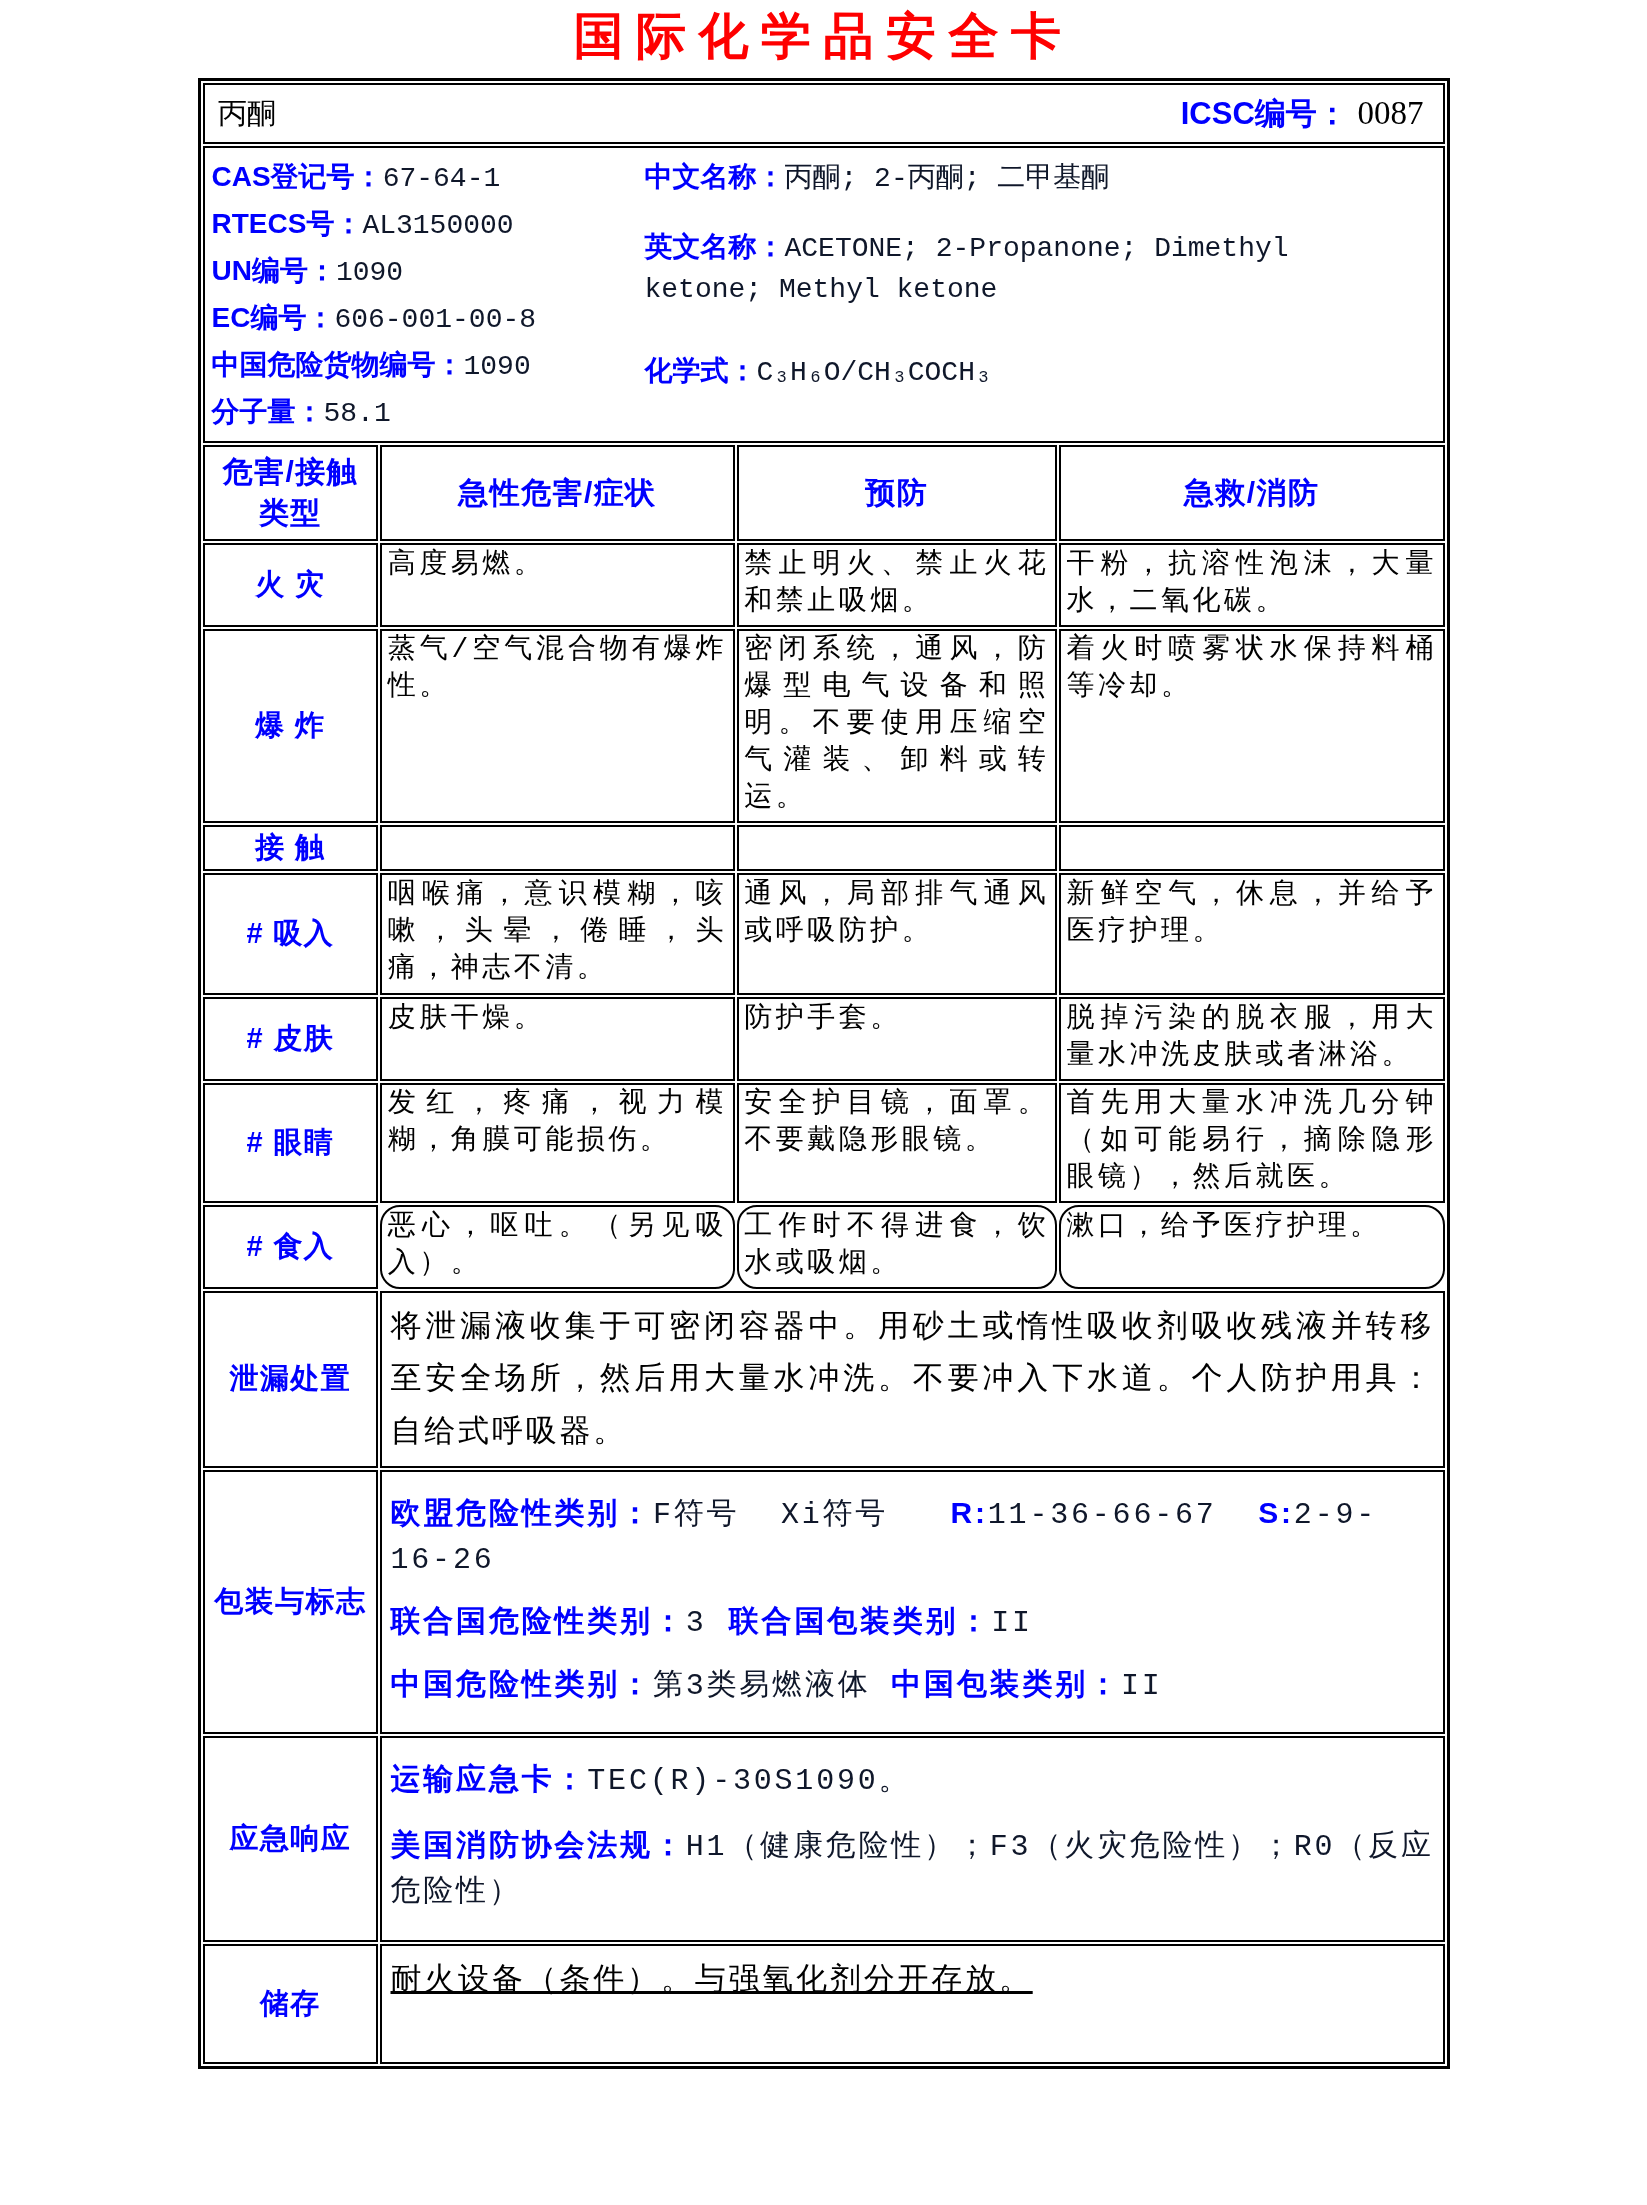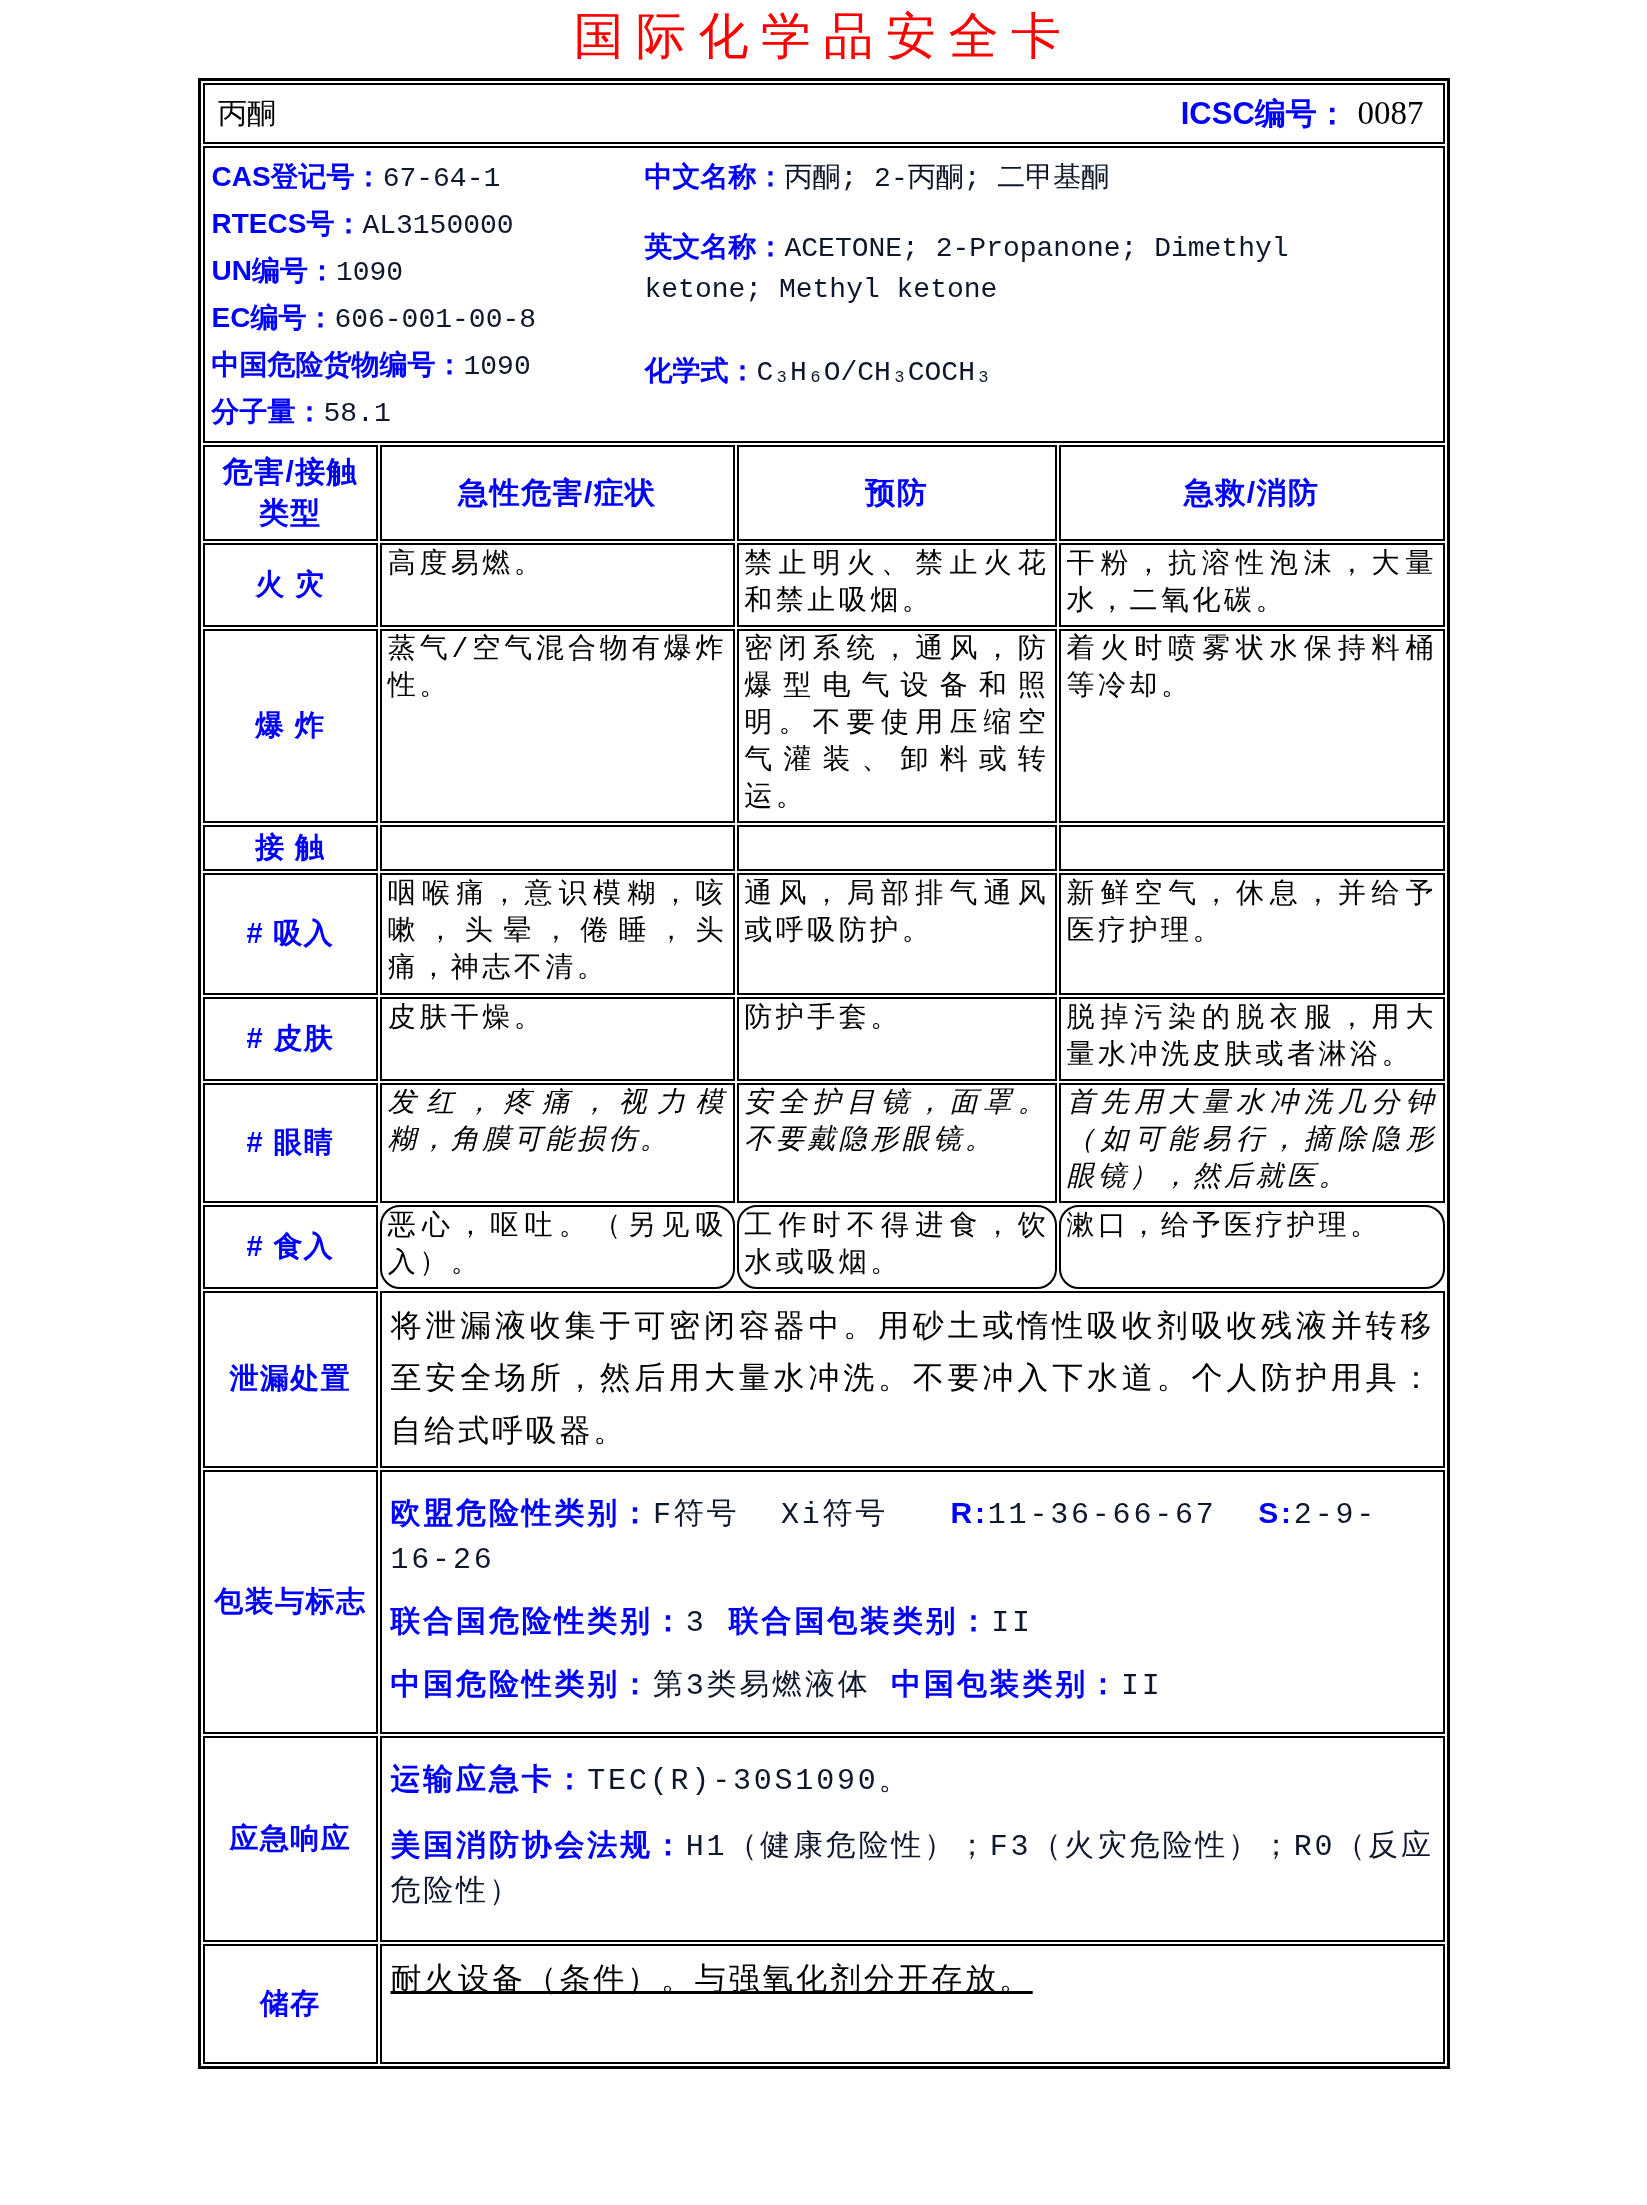--- a/index.html
+++ b/index.html
@@ -5,21 +5,21 @@
   * { box-sizing: border-box; }
   html, body {
     margin: 0; padding: 0;
     width: 1647px; height: 2205px;
     background: #ffffff;
     font-family: "Liberation Sans", sans-serif;
   }
   .page-title {
     text-align: center;
     color: #fe0000;
-    font-weight: normal;
+    font-weight: bold;
     font-size: 50px;
     letter-spacing: 12.5px;
     padding-top: 8.3px;
     line-height: 1.15;
     font-family: "Liberation Sans", sans-serif;
   }
   table.card {
     width: 1252px;
     margin: 12.5px auto 0 auto;
     border: 3.5px solid #000;
@@ -59,21 +59,21 @@
     font-weight: bold; font-size: 29px; white-space: pre; letter-spacing: 1.4px; }
   td.cell { padding: 1.4px 5.6px 4.2px 5.6px; color: #000; font-size: 28px; line-height: 1.32;
     letter-spacing: 3.5px; text-align: justify;
     font-family: "Liberation Mono", "DejaVu Sans Mono", monospace; }
 
   tr.r-fire    td.cell { height: 74px; }
   tr.r-expl    td.cell { height: 193px; }
   tr.r-contact td.cell { height: 38px;  }
   tr.r-inhale  td.cell { height: 122px; }
   tr.r-skin    td.cell { height: 78px; }
-  tr.r-eyes    td.cell { height: 98px; font-style: italic; }
+  tr.r-eyes    td.cell { height: 98px; }
   tr.r-ingest  td.cell { height: 71px; border-radius: 20px; }
 
   
   td.sec-content { padding: 9.7px 8.3px 7px 8.3px; color: #000; font-size: 31px;
     line-height: 1.68; letter-spacing: 2.8px; text-align: justify;
     font-family: "Liberation Mono", "DejaVu Sans Mono", monospace; }
   tr.r-spill   td.sec-content { height: 154px; }
   tr.r-pack    td.sec-content { height: 179px; }
   tr.r-emerg   td.sec-content { height: 145px; }
   tr.r-storage td.sec-content { height: 120px; text-decoration: underline; }

